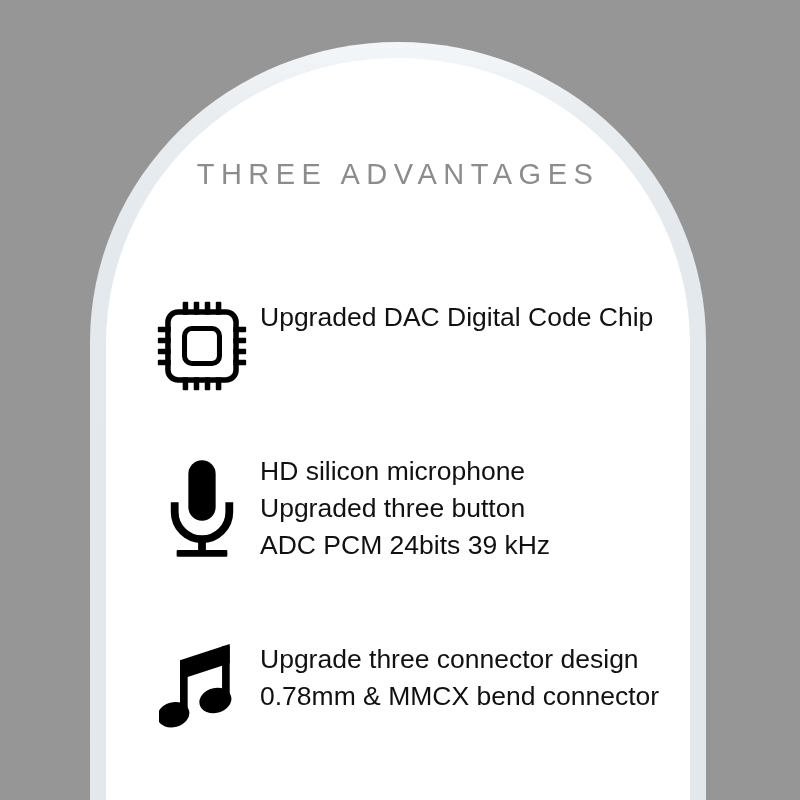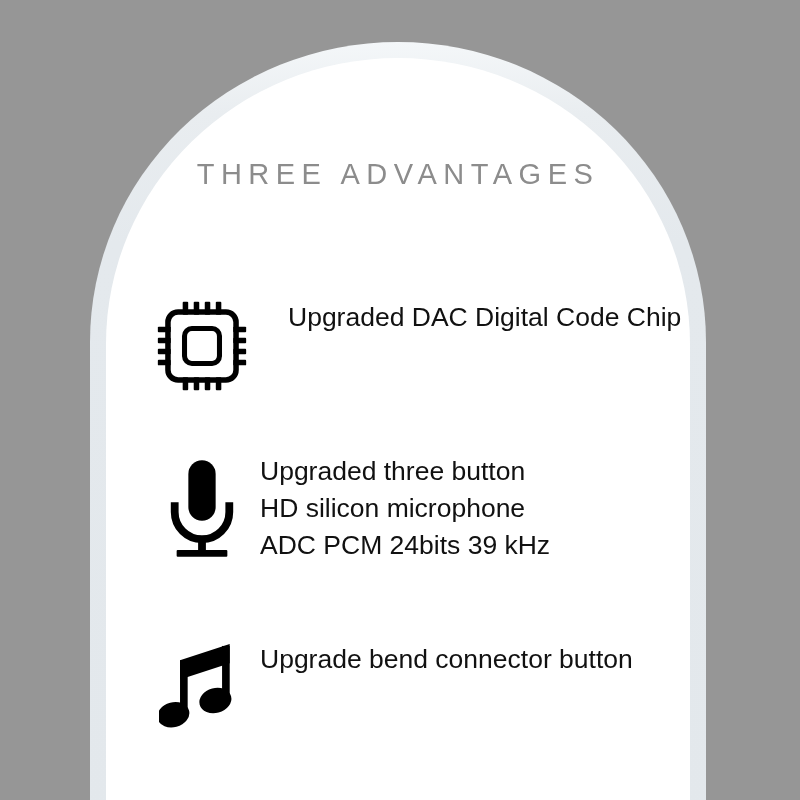--- a/index.html
+++ b/index.html
@@ -79,21 +79,21 @@
     padding-top: 1px;
   }
   .feature .lines .ln {
     font-size: 26.5px;
     line-height: 37px;
     color: #111111;
     white-space: nowrap;
     font-weight: 400;
   }
 
-  #feature-1 { left: 152px; top: 298px; gap: 28px; }
+  #feature-1 { left: 152px; top: 298px; }
   #feature-2 { left: 152px; top: 452px; }
   #feature-3 { left: 152px; top: 640px; }
 
   #feature-1 .icon-box { height: 96px; }
   #feature-2 .icon-box { height: 112px; }
   #feature-3 .icon-box { height: 96px; }
 
   svg { display: block; }
 </style>
 </head>
@@ -143,39 +143,40 @@
   <div class="feature" id="feature-2">
     <div class="icon-box">
       <svg width="78" height="100" viewBox="0 0 80 102" aria-hidden="true">
         <rect x="26" y="2" width="28" height="62" rx="14" ry="14" fill="#000000"></rect>
         <path d="M12 45 V55 A28 28 0 0 0 68 55 V45" fill="none" stroke="#000000" stroke-width="8" stroke-linecap="butt"></path>
         <rect x="36" y="80" width="8" height="16" fill="#000000"></rect>
         <rect x="14" y="94" width="52" height="7" rx="1" fill="#000000"></rect>
       </svg>
     </div>
     <div class="lines">
+      <div class="ln">HD silicon microphone</div>
       <div class="ln">Upgraded three button</div>
-      <div class="ln">HD silicon microphone</div>
       <div class="ln">ADC PCM 24bits 39 kHz</div>
     </div>
   </div>
 
   <div class="feature" id="feature-3">
     <div class="icon-box">
       <svg width="86" height="92" viewBox="0 0 90 96" aria-hidden="true">
 
         <path d="M22 19 L74 2 L74 22 L22 39 Z" fill="#000000"></path>
 
         <rect x="22" y="19" width="8" height="55" fill="#000000"></rect>
 
         <rect x="66" y="4" width="8" height="55" fill="#000000"></rect>
 
         <ellipse cx="15" cy="76" rx="17" ry="13" transform="rotate(-15 15 76)" fill="#000000"></ellipse>
 
         <ellipse cx="59" cy="61" rx="17" ry="13" transform="rotate(-15 59 61)" fill="#000000"></ellipse>
       </svg>
     </div>
     <div class="lines">
-      <div class="ln">Upgrade bend connector button</div>
+      <div class="ln">Upgrade three connector design</div>
+      <div class="ln">0.78mm &amp; MMCX bend connector</div>
     </div>
   </div>
 
 </div>
 
 </body></html>

